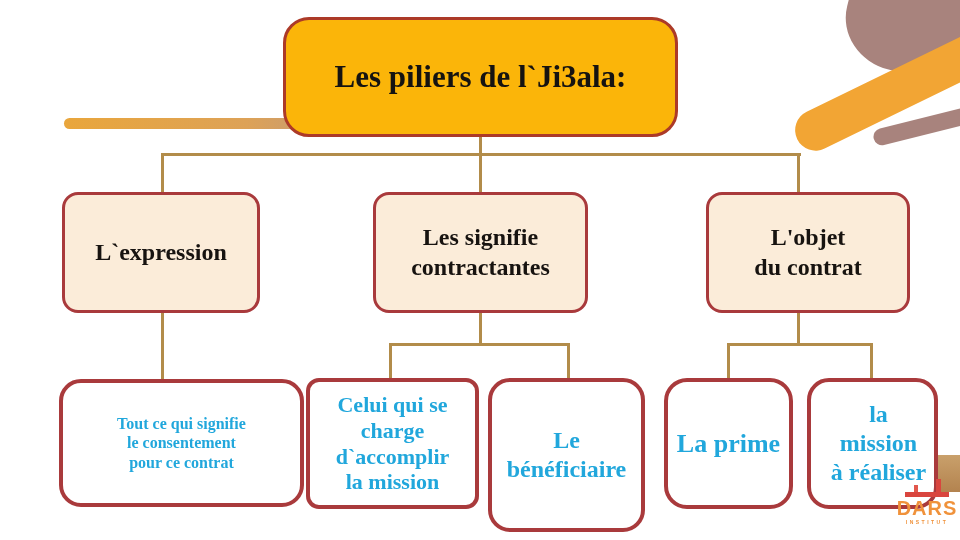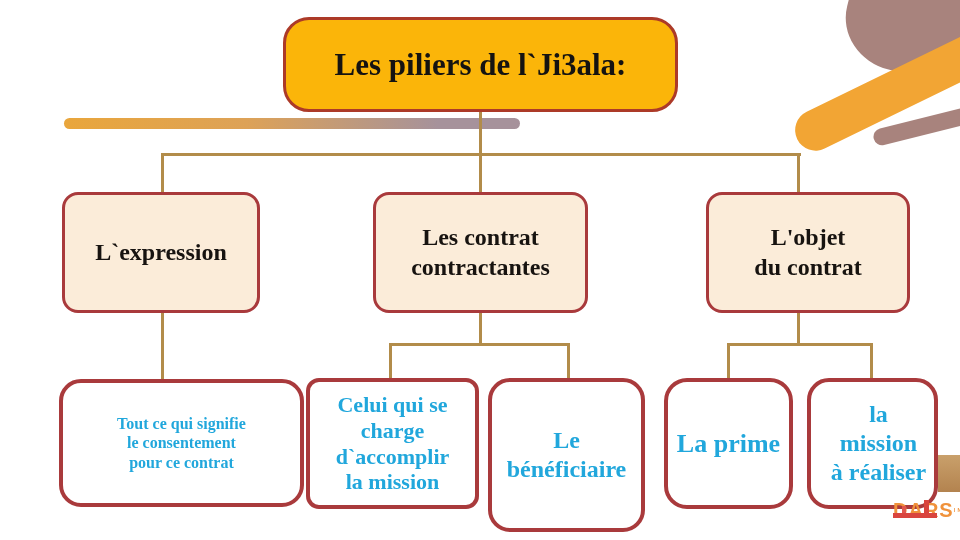--- a/index.html
+++ b/index.html
@@ -46,21 +46,21 @@
   .h-c    {left:727px;top:343px;width:146px;height:3px;}
   .v-c1   {left:727px;top:343px;width:3px;height:37px;}
   .v-c2   {left:870px;top:343px;width:3px;height:37px;}
   
   .node{
     position:absolute;display:flex;align-items:center;justify-content:center;
     text-align:center;box-sizing:border-box;font-weight:bold;
     white-space:pre-line;line-height:1.22;
   }
   .root-node{
-    left:283px;top:17px;width:395px;height:95px;
+    left:283px;top:17px;width:395px;height:120px;
     background:#FBB509;border:3px solid #AC3A28;border-radius:26px;
     color:#151311;font-size:31px;
   }
   .pillar{
     background:#FBECD9;border:3px solid #A93A3C;border-radius:16px;
     color:#171310;font-size:24px;
   }
   .p-a{left:62px;top:192px;width:198px;height:121px;}
   .p-b{left:373px;top:192px;width:215px;height:121px;}
   .p-c{left:706px;top:192px;width:204px;height:121px;}
@@ -69,21 +69,21 @@
     color:#21A7DC;
   }
   .l-a{left:59px; top:379px;width:245px;height:128px;font-size:16px;}
   .l-b{left:306px;top:378px;width:173px;height:131px;font-size:22px;line-height:1.18;border-radius:13px;}
   .l-c{left:488px;top:378px;width:157px;height:154px;font-size:24px;}
   .l-d{left:664px;top:378px;width:129px;height:131px;font-size:26px;border-radius:23px;}
   .l-e{left:807px;top:378px;width:131px;height:131px;font-size:24px;padding-left:12px;}
   
   .logo{
     position:absolute;left:893px;top:479px;width:68px;height:60px;
-    display:flex;flex-direction:row;align-items:center;
+    display:flex;flex-direction:column;align-items:center;
     font-family:"Liberation Sans",sans-serif;
   }
   .logo-icon{position:relative;width:44px;height:18px;}
   .logo-icon .chim1{position:absolute;left:9px;top:6px;width:4px;height:9px;background:#E2574C;}
   .logo-icon .chim2{position:absolute;left:31px;top:0;width:5px;height:15px;background:#D9453E;}
   .logo-icon .roof {position:absolute;left:0;top:13px;width:44px;height:5px;background:#D9453E;}
   .logo-name{
     color:#F0923B;font-size:20px;font-weight:800;letter-spacing:1px;line-height:1;
     margin-top:1px;
   }
@@ -114,21 +114,21 @@
   <div class="line v-b1"></div>
   <div class="line v-b2"></div>
   <div class="line v-c0"></div>
   <div class="line h-c"></div>
   <div class="line v-c1"></div>
   <div class="line v-c2"></div>
 
   <div class="node root-node">Les piliers de l`Ji3ala:</div>
 
   <div class="node pillar p-a">L`expression</div>
-  <div class="node pillar p-b">Les contrat
+  <div class="node pillar p-b">Les signifie
 contractantes</div>
   <div class="node pillar p-c">L'objet
 du contrat</div>
 
   <div class="node leaf l-a">Tout ce qui signifie
 le consentement
 pour ce contrat</div>
   <div class="node leaf l-b">Celui qui se
 charge
 d`accomplir

